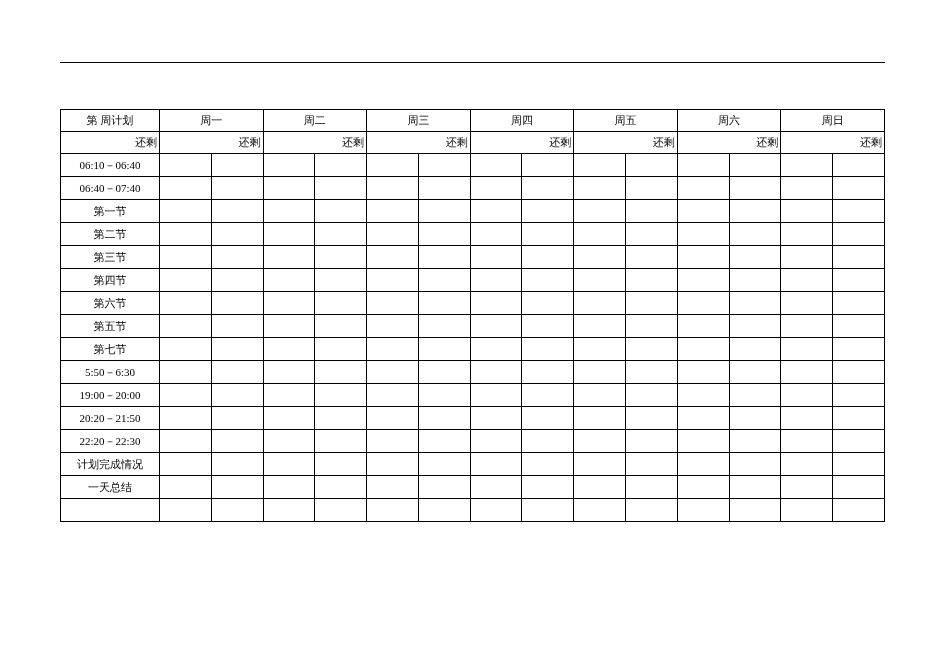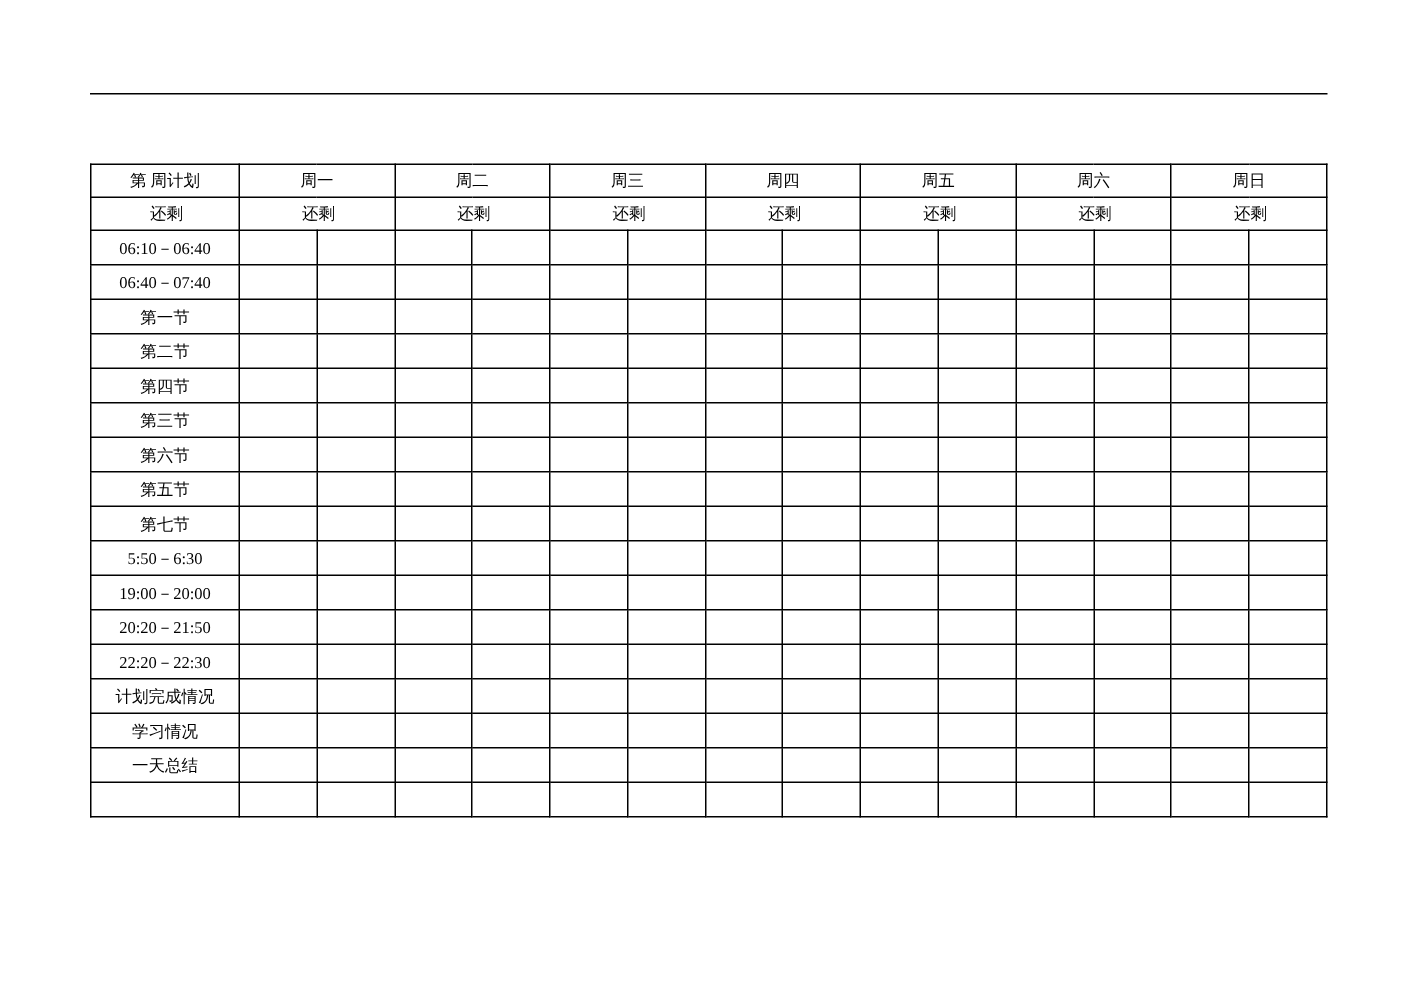--- a/index.html
+++ b/index.html
@@ -32,21 +32,21 @@
       vertical-align: middle;
       font-size: 11px;
       padding: 0 2px;
       white-space: nowrap;
       overflow: hidden;
     }
     .hdr-row td {
       height: 22px;
     }
     .remain-row td {
-      text-align: center;
+      text-align: right;
       padding-left: 4px;
       height: 22px;
     }
     col.first { width: 12%; }
     col.half  { width: 6.28%; }
   </style>
 </head>
 <body>
 
 <div class="page">
@@ -156,54 +156,54 @@
           <td></td>
           <td></td>
           <td></td>
           <td></td>
           <td></td>
           <td></td>
           <td></td>
           <td></td>
         </tr>
     <tr>
+          <td>第三节</td>
+          <td></td>
+          <td></td>
+          <td></td>
+          <td></td>
+          <td></td>
+          <td></td>
+          <td></td>
+          <td></td>
+          <td></td>
+          <td></td>
+          <td></td>
+          <td></td>
+          <td></td>
+          <td></td>
+        </tr>
+    <tr>
           <td>第四节</td>
           <td></td>
           <td></td>
           <td></td>
           <td></td>
           <td></td>
           <td></td>
           <td></td>
           <td></td>
           <td></td>
           <td></td>
           <td></td>
           <td></td>
           <td></td>
           <td></td>
         </tr>
     <tr>
-          <td>第三节</td>
-          <td></td>
-          <td></td>
-          <td></td>
-          <td></td>
-          <td></td>
-          <td></td>
-          <td></td>
-          <td></td>
-          <td></td>
-          <td></td>
-          <td></td>
-          <td></td>
-          <td></td>
-          <td></td>
-        </tr>
-    <tr>
           <td>第六节</td>
           <td></td>
           <td></td>
           <td></td>
           <td></td>
           <td></td>
           <td></td>
           <td></td>
           <td></td>
           <td></td>
@@ -310,37 +310,20 @@
           <td></td>
           <td></td>
           <td></td>
           <td></td>
           <td></td>
           <td></td>
           <td></td>
         </tr>
     <tr>
           <td>计划完成情况</td>
-          <td></td>
-          <td></td>
-          <td></td>
-          <td></td>
-          <td></td>
-          <td></td>
-          <td></td>
-          <td></td>
-          <td></td>
-          <td></td>
-          <td></td>
-          <td></td>
-          <td></td>
-          <td></td>
-        </tr>
-    <tr>
-          <td>学习情况</td>
           <td></td>
           <td></td>
           <td></td>
           <td></td>
           <td></td>
           <td></td>
           <td></td>
           <td></td>
           <td></td>
           <td></td>

